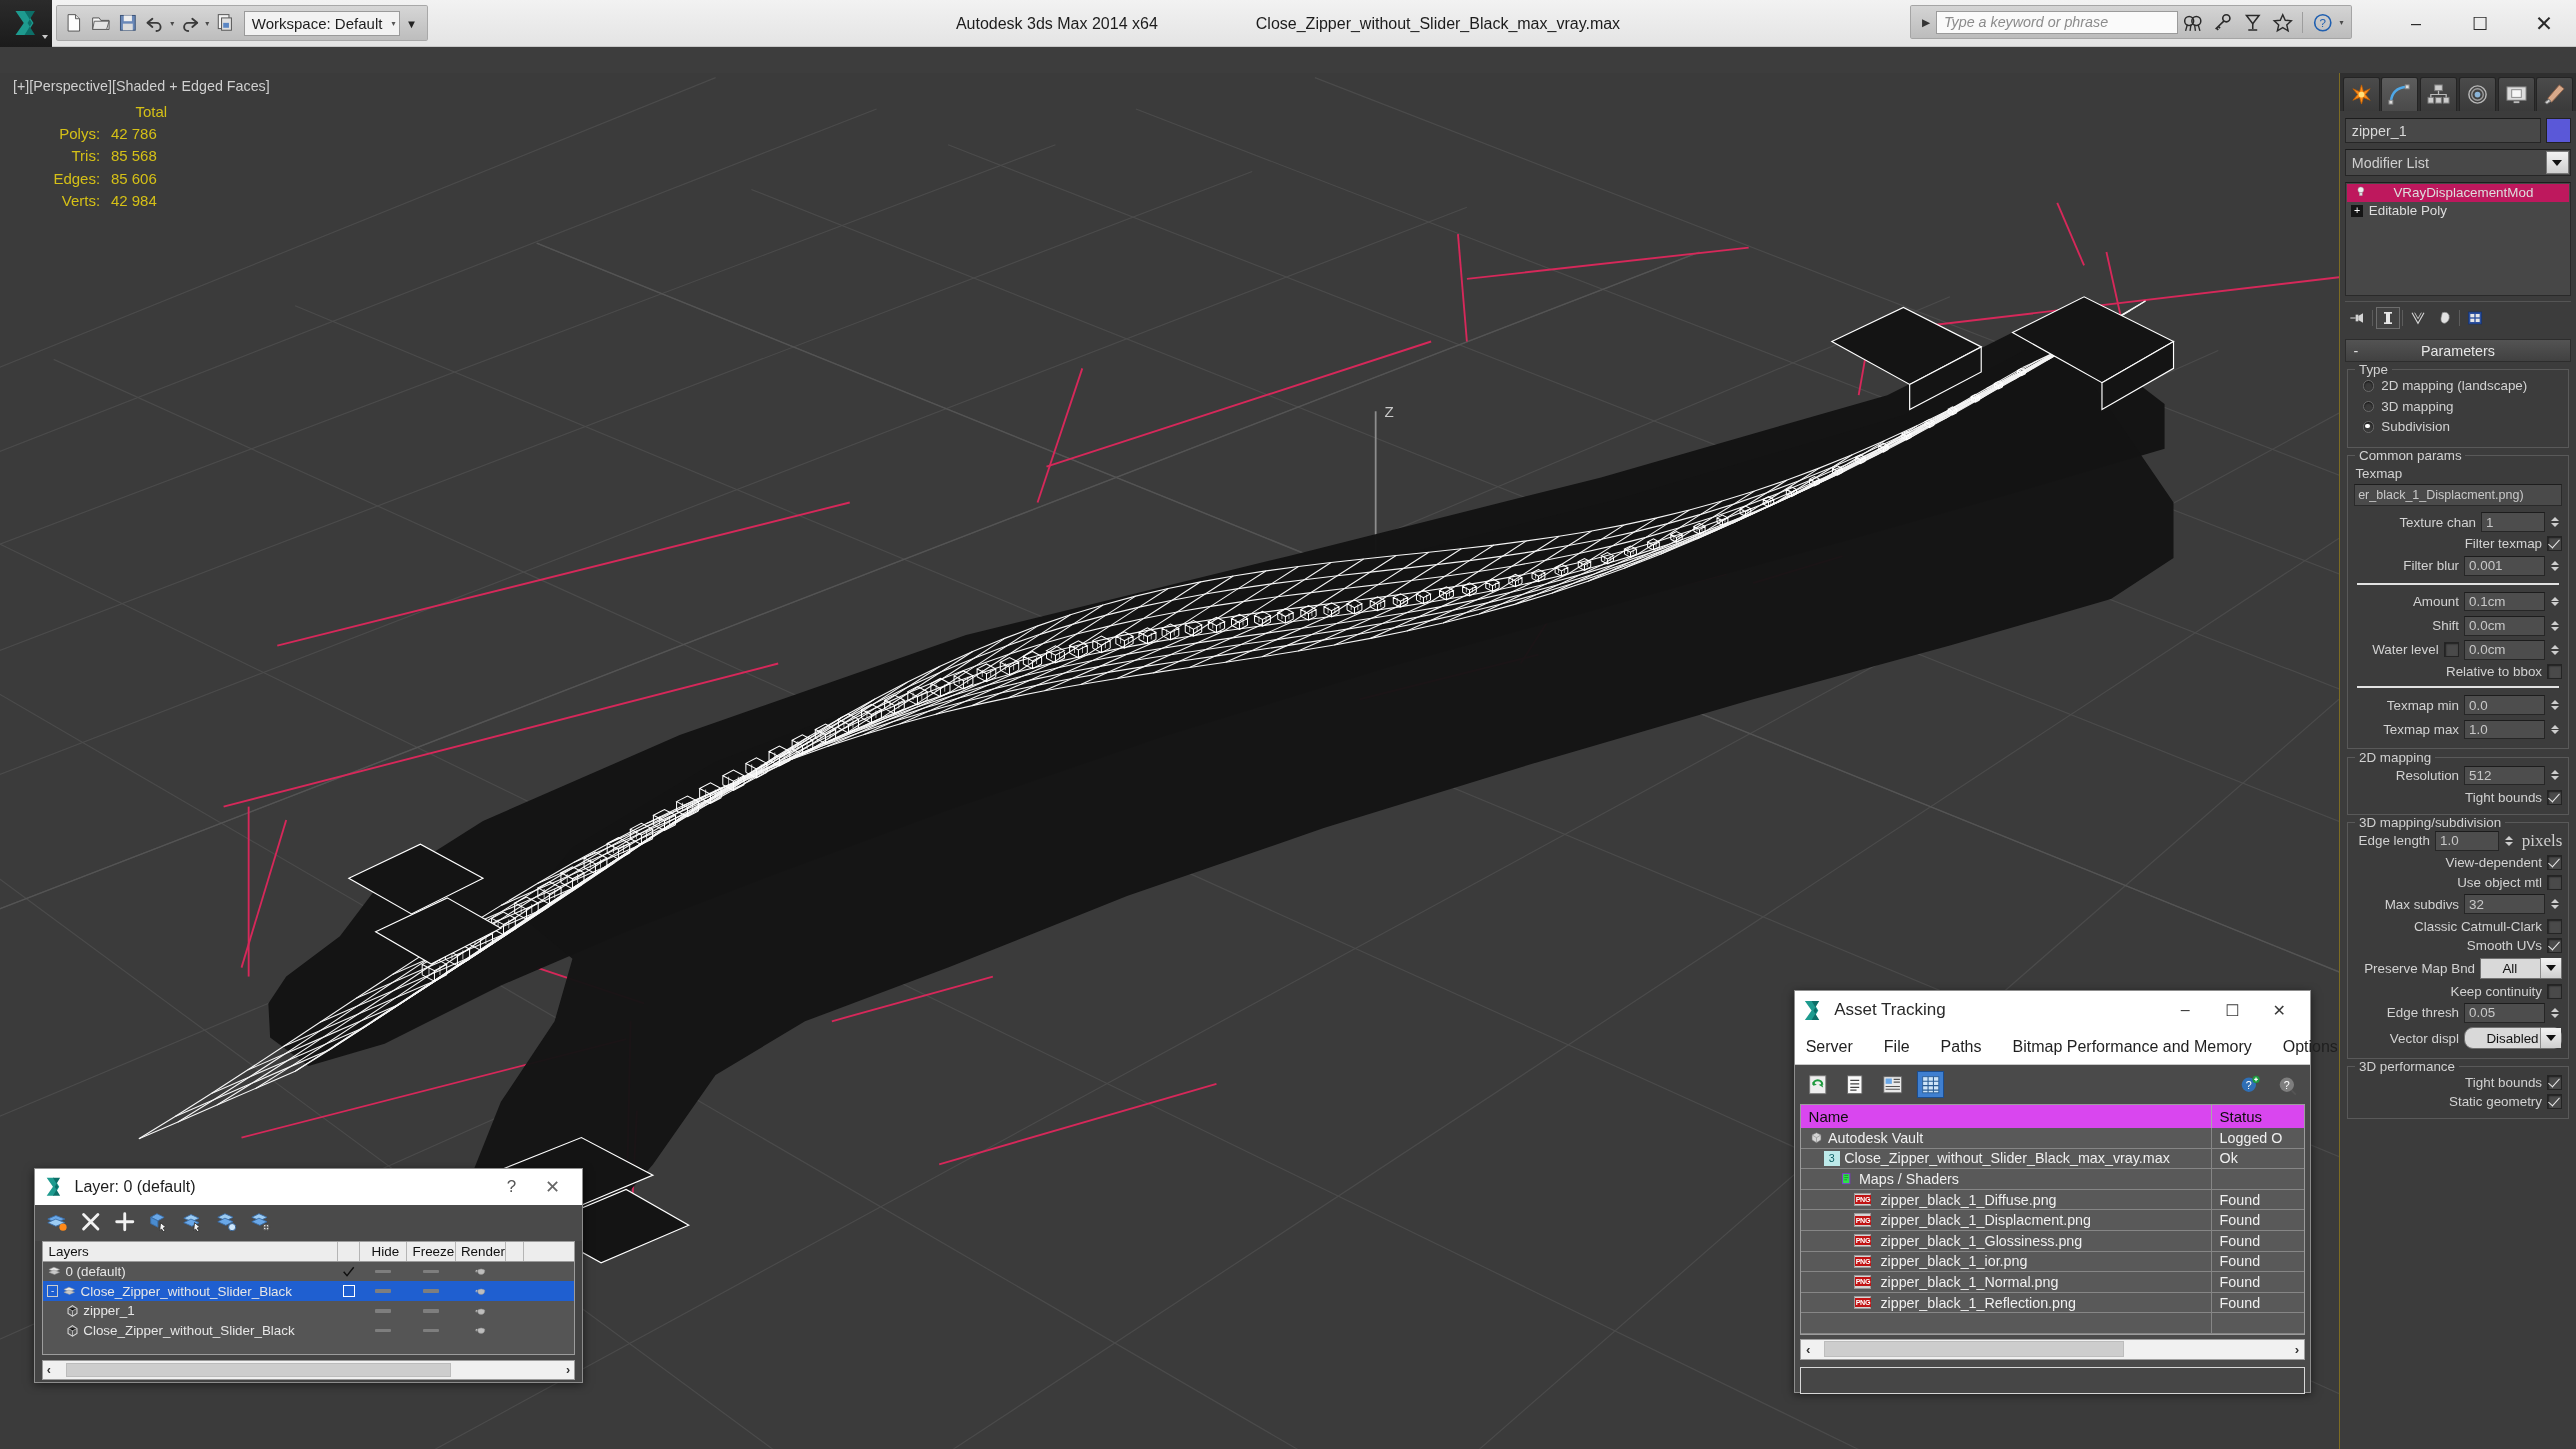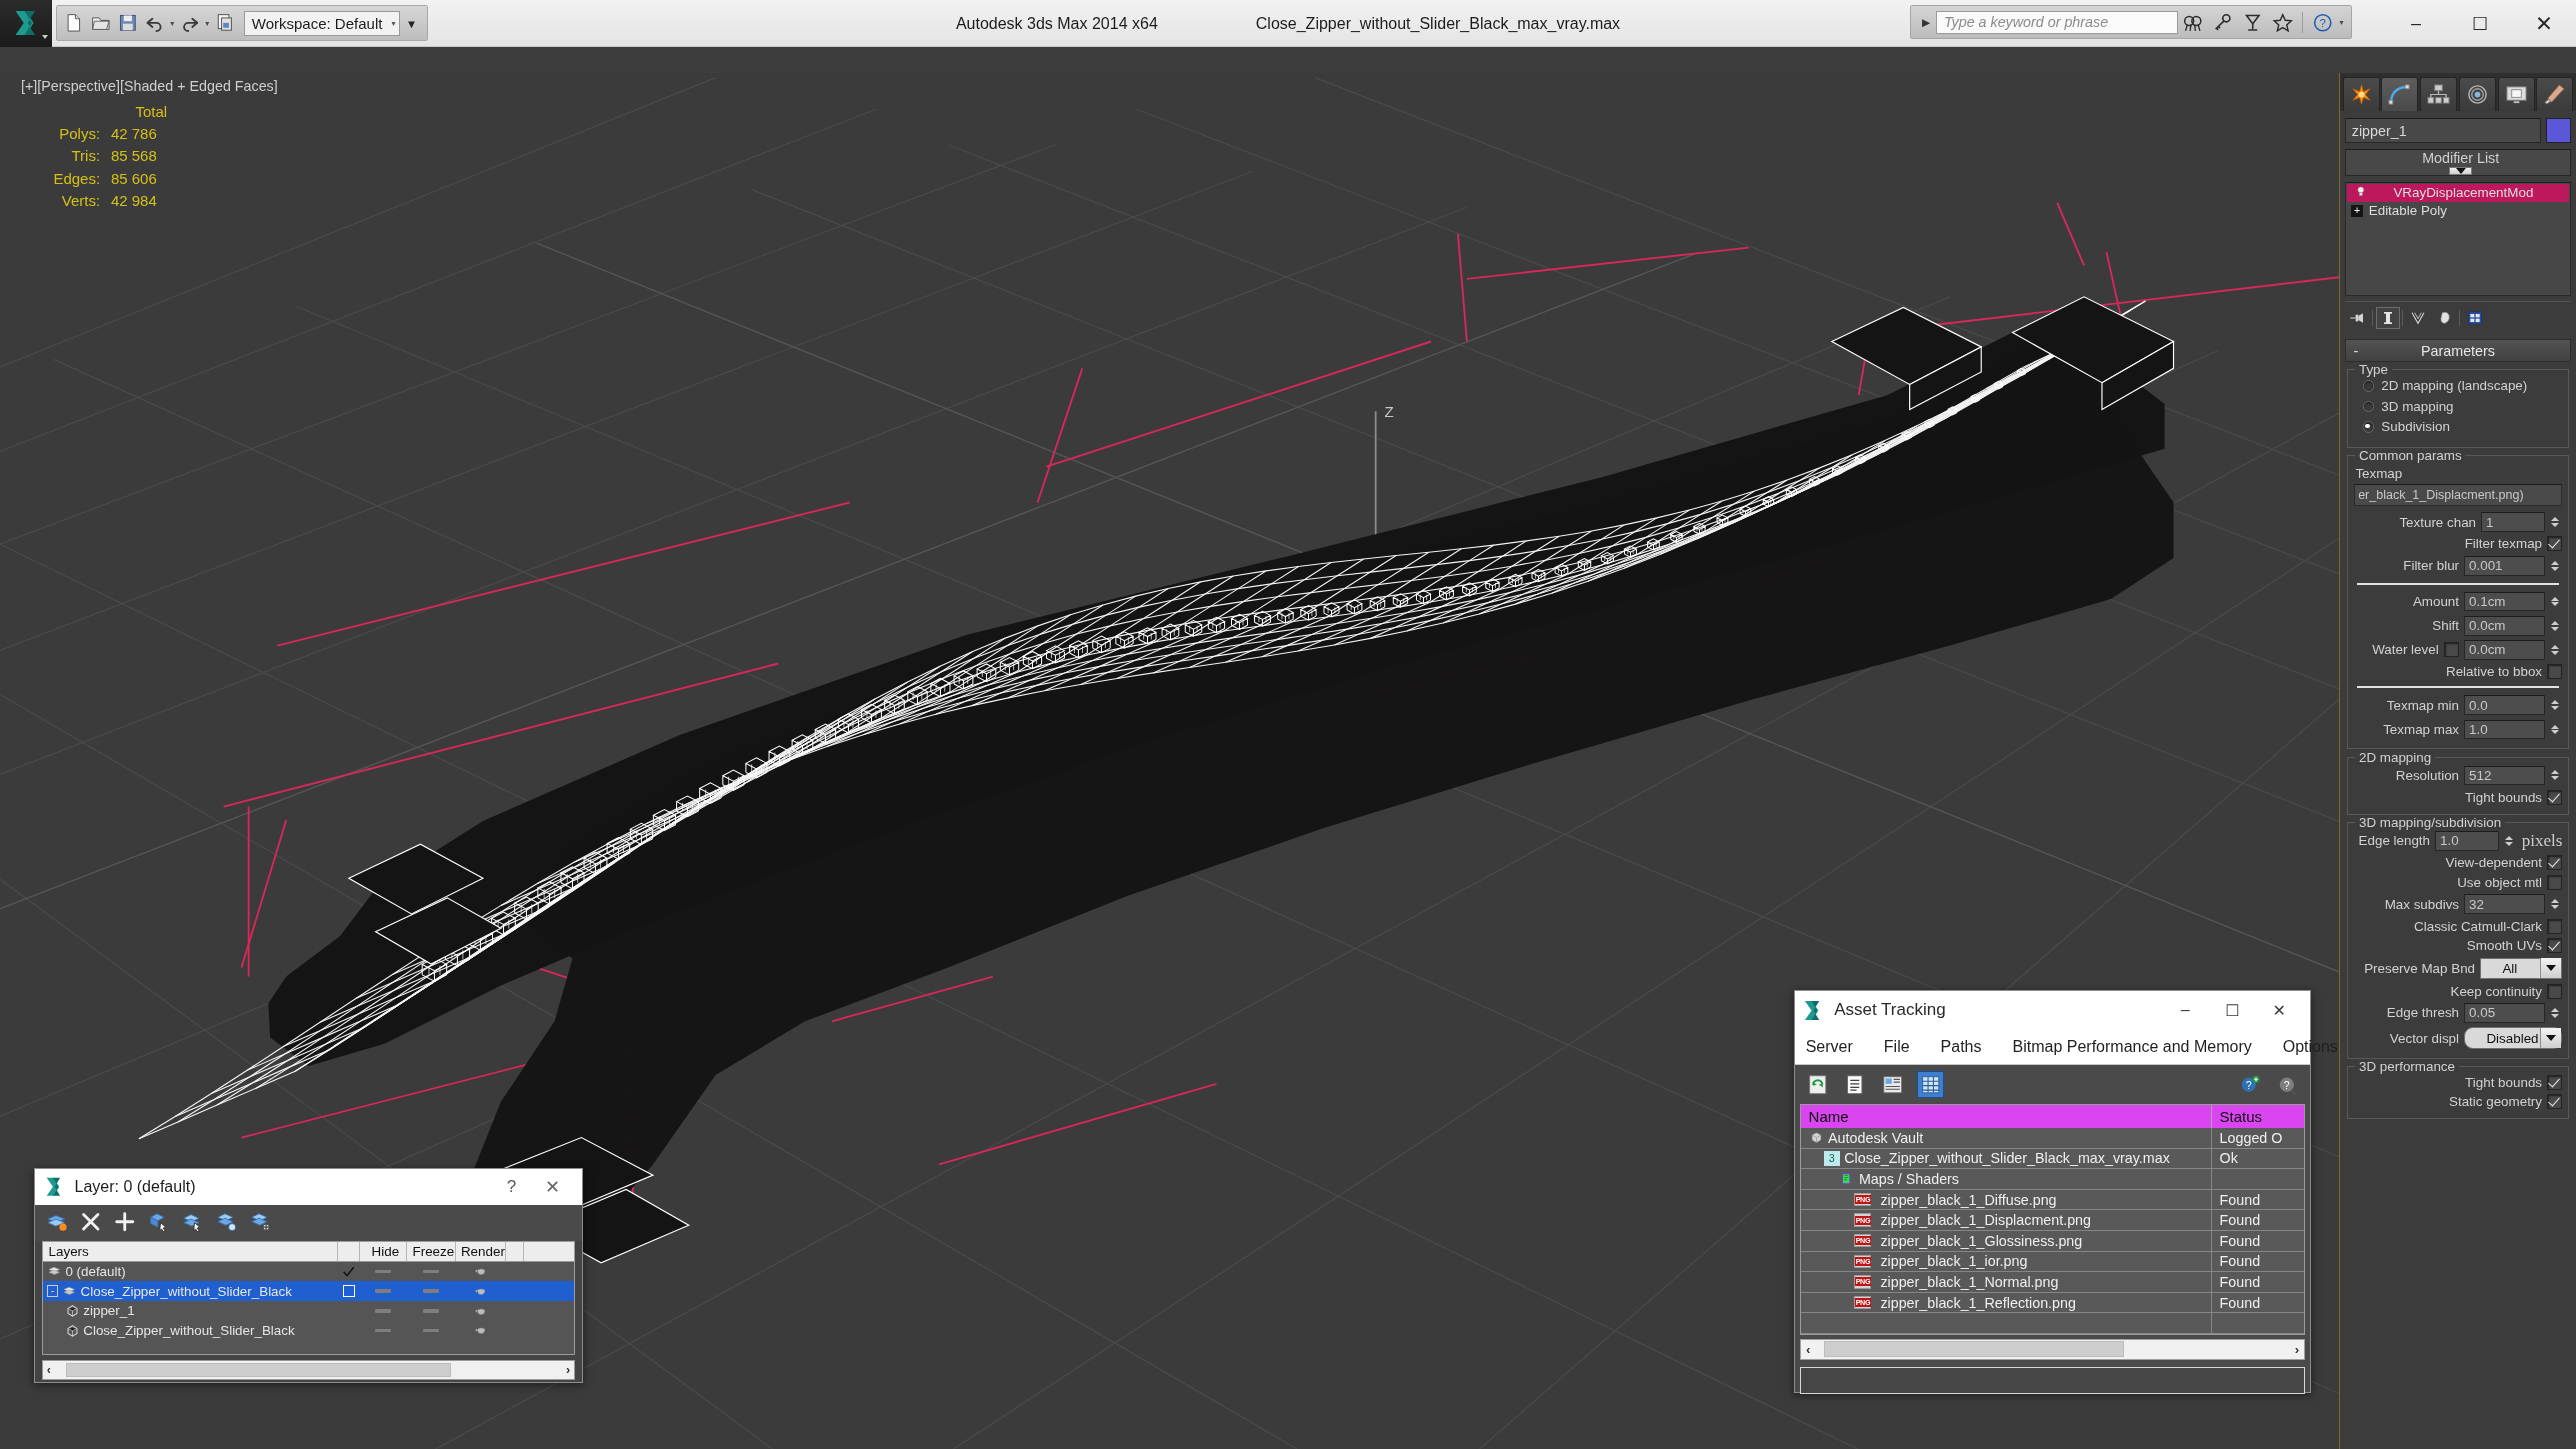--- a/index.html
+++ b/index.html
@@ -45,21 +45,21 @@
 
   
   .menubar { position:absolute; left:0; top:47px; width:2576px; height:27px;
      background:linear-gradient(to bottom,#8f8f8f,#6f6f6f); display:flex; align-items:center;
      padding-left:52px; border-bottom:0.9px solid #4b4b4b;}
   .menuitem { font-size:15px; color:#fbfbfb; padding:0 19.7px; line-height:27px; white-space:nowrap;}
 
   
   .viewport { position:absolute; left:0; top:73px; width:2339px; height:1376px;
      background:#3b3b3b; overflow:hidden; }
-  .vplabel { position:absolute; left:21px; top:5.4px; font-size:14.3px; color:#cfcfcf; z-index:5;}
+  .vplabel { position:absolute; left:13px; top:5.4px; font-size:14.3px; color:#cfcfcf; z-index:5;}
   .stats { position:absolute; left:16px; top:27px; z-index:5; color:#d5c017; font-size:15px;margin-left:32px; }
   .stats table { border-collapse:collapse; }
   .stats td { padding:2.7px 5.4px; color:#d5c017; font-size:15px; }
   .stats td.lbl { text-align:right; }
   .stats td.hdr { text-align:left; padding-left:30px;}
 
   
   .cmdpanel { position:absolute; left:2339px; top:73px; width:237px; height:1376px;
      background:#3c3c3c; border-left:1.8px solid #7d6c23; }
   .cp-tabs { display:flex; height:38px; padding:3.6px 2.7px 0 2.7px; gap:1.8px;
@@ -69,21 +69,21 @@
      justify-content:center; border-radius:2.7px 2.7px 0 0;}
   .cp-tab.active { background:linear-gradient(to bottom,#5d5d5d,#4a4a4a); }
   .cp-tab svg { width:23px; height:23px; }
   .cp-body { padding:3.6px 5.4px; }
   .namerow { display:flex; align-items:center; gap:4.5px; margin-top:3.6px;}
   .namefield { flex:1; height:25px; background:#484848; border:0.9px solid #262626;
      border-top:1.8px solid #1c1c1c; color:#d8d8d8; font-size:14.3px; padding:0 5.4px; display:flex; align-items:center;}
   .colorswatch { width:25px; height:25px; border:0.9px solid #222; }
   .modlist { height:27px; margin-top:6.3px; background:#484848; border:0.9px solid #262626;
      border-top:1.8px solid #1c1c1c; display:flex; align-items:center; justify-content:space-between;
-     color:#cfcfcf; font-size:14.3px; padding-left:5.4px;flex-direction:column;}
+     color:#cfcfcf; font-size:14.3px; padding-left:5.4px;}
   .mlbtn { width:23px; height:23px; margin:0.9px; background:linear-gradient(to bottom,#f2f2f2,#cfcfcf);
      border:0.9px solid #7a7a7a; display:flex; align-items:center; justify-content:center;}
   .mlbtn i { display:block; width:0;height:0;border-left:5.4px solid transparent;
      border-right:5.4px solid transparent;border-top:6.3px solid #111;}
   .modstack { margin-top:5.4px; height:114px; background:#474747; border:0.9px solid #2a2a2a;
      border-top:1.8px solid #1d1d1d; padding:0.9px;}
   .mrow { height:18px; display:flex; align-items:center; font-size:13.4px; color:#dedede; padding-left:3.6px;}
   .mrow.sel { background:#be185d; }
   .mbulb { width:19.7px; text-align:center; }
   .mbulb svg{ width:11.6px;height:11.6px;}

